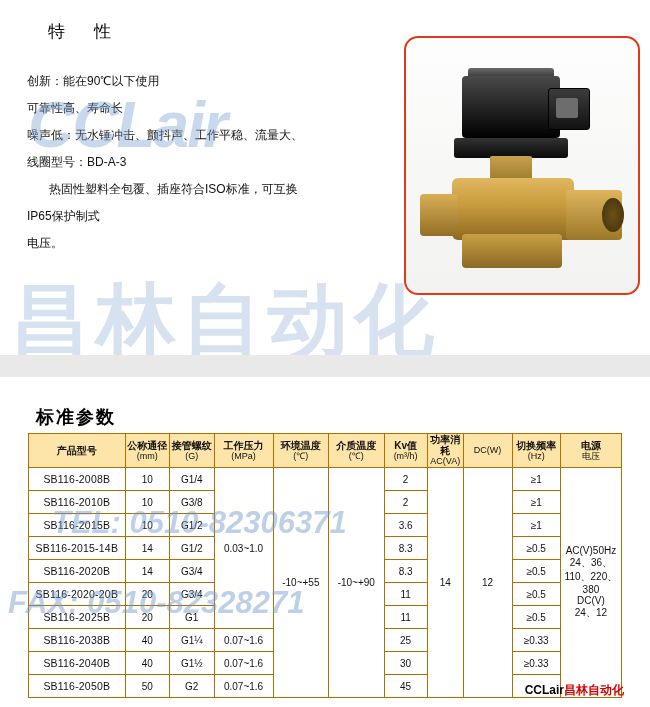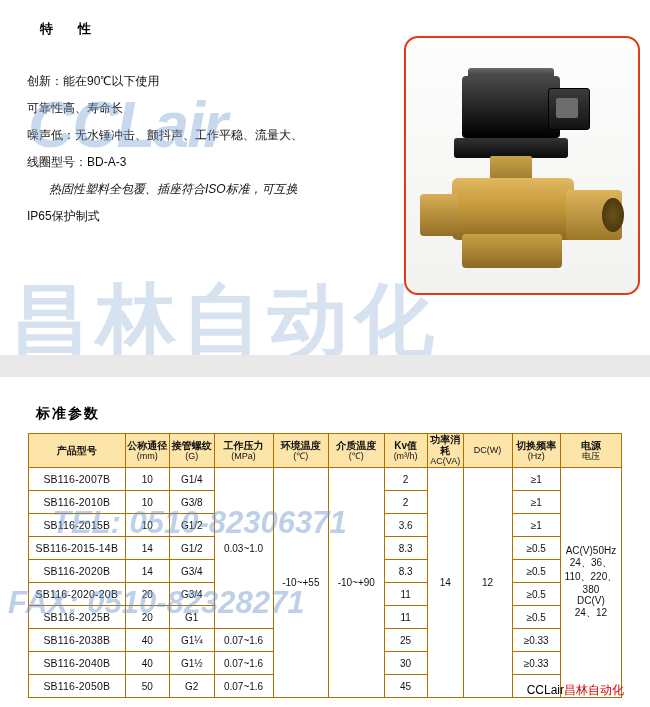--- a/index.html
+++ b/index.html
@@ -19,42 +19,41 @@
   
   .features-section {
     position: relative;
     width: 650px;
     height: 378px;
     background: #ffffff;
     overflow: hidden;
   }
   .features-title {
     position: absolute;
-    left: 40px;
+    left: 48px;
     top: 20px;
-    font-size: 13px;
-    font-weight: bold;
+    font-size: 17px;
+    font-weight: normal;
     letter-spacing: 6px;
     color: #000;
   }
   .features-list {
     position: absolute;
     left: 27px;
     top: 68px;
     width: 350px;
     font-size: 12px;
     line-height: 27px;
     color: #111;
   }
   .features-list div {
     white-space: nowrap;
   }
   .feat-indent {
     padding-left: 22px;
-    font-style: italic;
   }
 
   
   .photo-panel {
     position: absolute;
     left: 404px;
     top: 36px;
     width: 232px;
     height: 255px;
     border: 2px solid #e03a1a;
@@ -232,21 +231,21 @@
     left: 0;
     top: 377px;
     width: 650px;
     height: 330px;
     background: #fff;
   }
   .params-title {
     position: absolute;
     left: 36px;
     top: 28px;
-    font-size: 14px;
+    font-size: 18px;
     font-weight: bold;
     letter-spacing: 2px;
     color: #000;
   }
 
   table.spec {
     position: absolute;
     left: 28px;
     top: 56px;
     width: 594px;
@@ -285,41 +284,42 @@
     text-align: left;
     padding-left: 8px;
     margin-left: 44px;
   }
 
   .footer-brand {
     position: absolute;
     right: 26px;
     bottom: 8px;
     font-size: 12px;
-    font-weight: normal;
+    font-weight: bold;
     white-space: nowrap;
     margin-top: 9px;
   }
   .footer-brand .en { color: #000; }
   .footer-brand .cn { color: #d40000; }
 </style>
 </head>
 <body>
 
 <div class="features-section">
 
   <div class="features-title">特　性</div>
 
   <div class="features-list">
     <div>创新：能在90℃以下使用</div>
     <div>可靠性高、寿命长</div>
     <div>噪声低：无水锤冲击、颤抖声、工作平稳、流量大、</div>
     <div>线圈型号：BD-A-3</div>
     <div class="feat-indent">热固性塑料全包覆、插座符合ISO标准，可互换</div>
     <div>IP65保护制式</div>
+    <div>电压。</div>
   </div>
 
   <div class="photo-panel">
     <div class="valve-wrap">
       <div class="coil-top"></div>
       <div class="coil"></div>
       <div class="connector"></div>
       <div class="connector-inner"></div>
       <div class="coil-base"></div>
       <div class="stem"></div>
@@ -383,21 +383,21 @@
           <span class="sub">(Hz)</span>
         </th>
         <th style="width:62px">
           <span>电源</span>
           <span class="sub">电压</span>
         </th>
       </tr>
     </thead>
     <tbody>
       <tr>
-        <td class="model">SB116-2007B</td>
+        <td class="model">SB116-2008B</td>
         <td>10</td>
         <td>G1/4</td>
         <td rowspan="7">0.03~1.0</td>
         <td rowspan="10">-10~+55</td>
         <td rowspan="10">-10~+90</td>
         <td>2</td>
         <td rowspan="10">14</td>
         <td rowspan="10">12</td>
         <td>≥1</td>
         <td rowspan="10">

